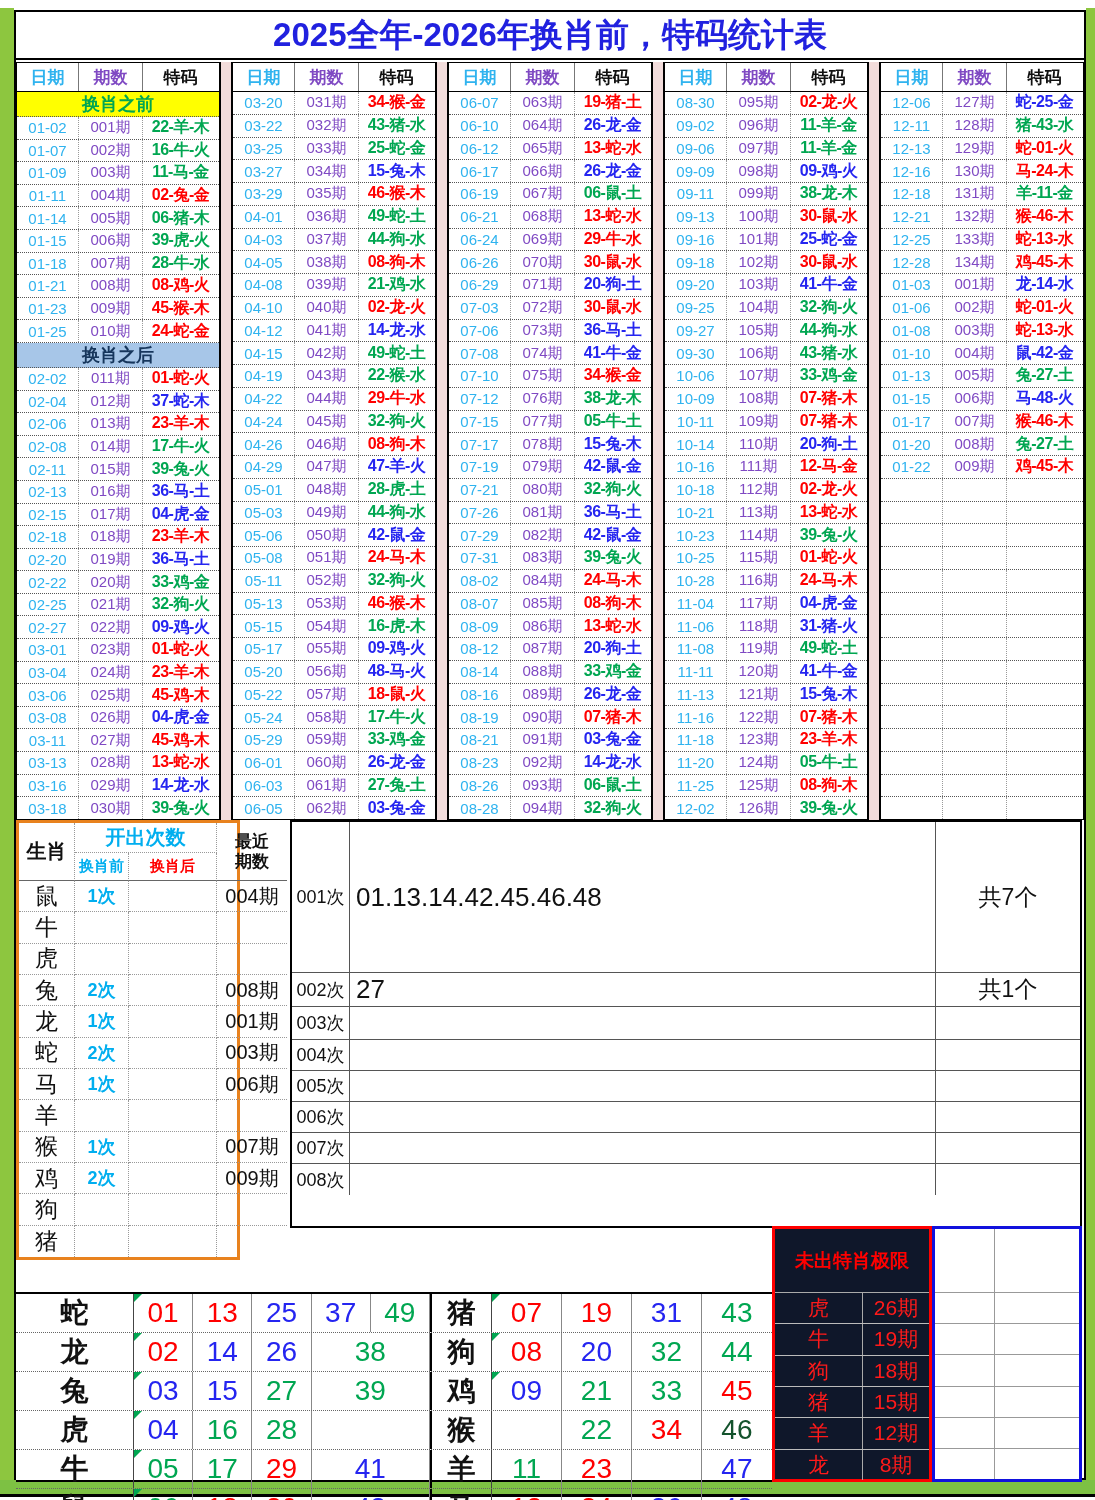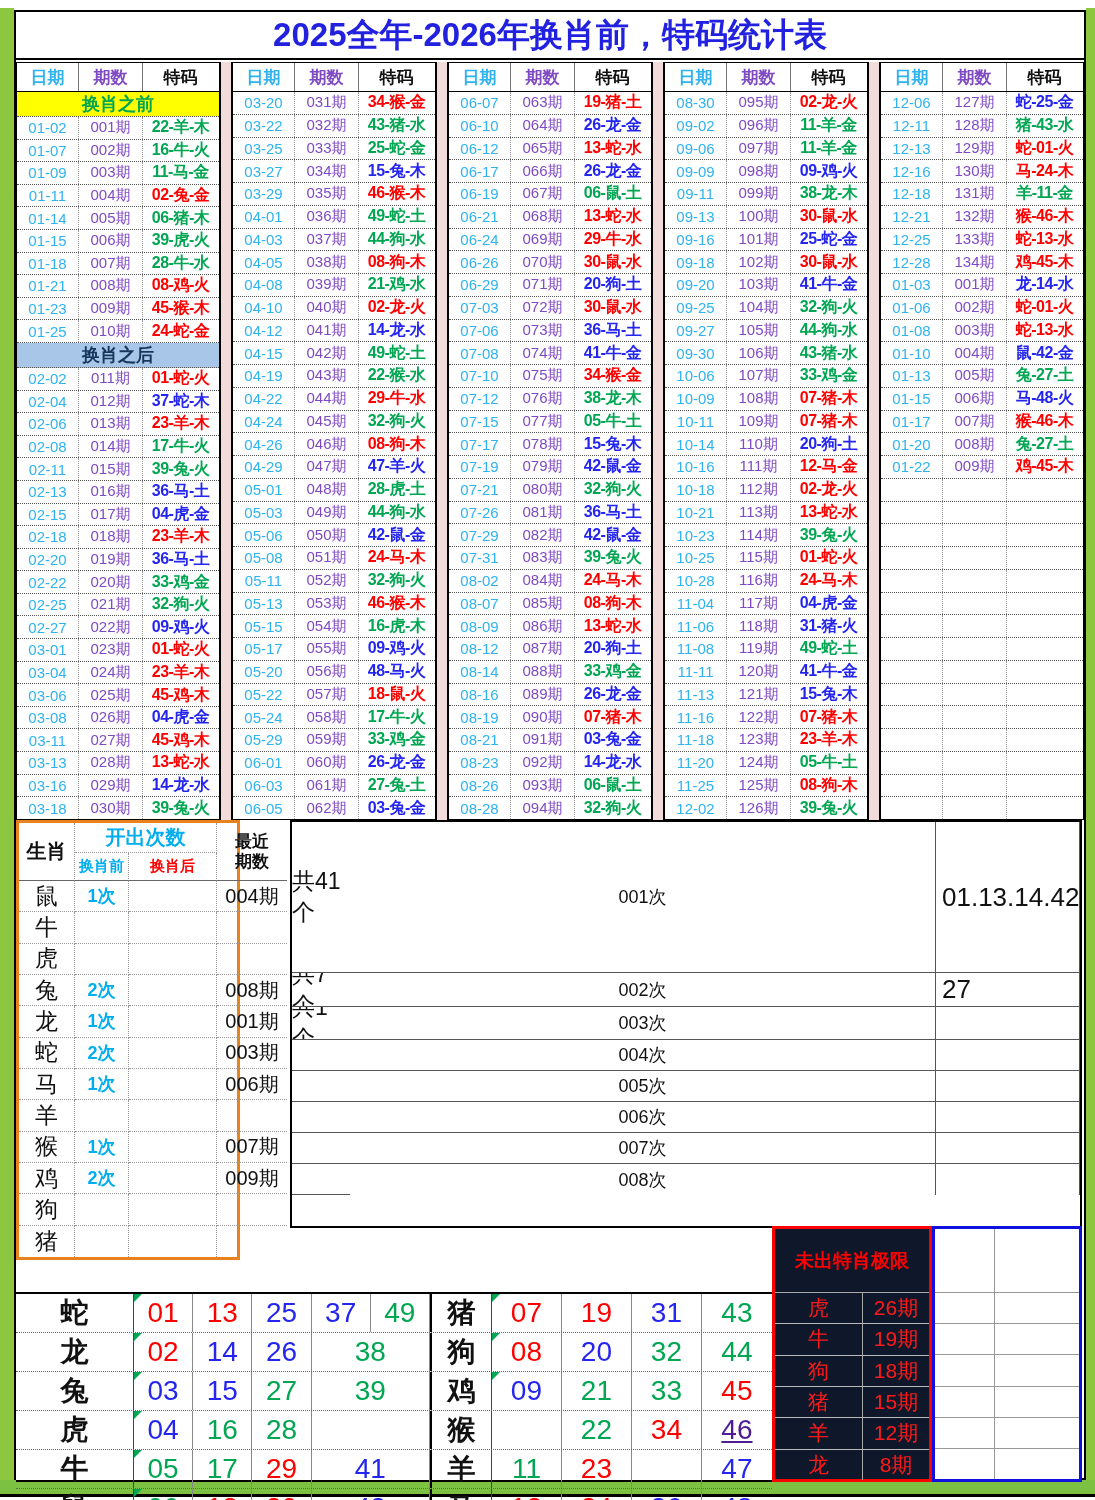--- a/index.html
+++ b/index.html
@@ -1009,21 +1009,20 @@
       <div class="sc bef"></div>
       <div class="sc"></div>
       <div class="sc rec no-r"></div>
       <div class="sc zo no-b">猪</div>
       <div class="sc bef no-b"></div>
       <div class="sc no-b"></div>
       <div class="sc rec no-r no-b"></div>
     </div>
 
   <div class="abs" id="freq">
-      <div class="fc ftotal last-c">共41个</div>
       <div class="fc flabel">001次</div>
       <div class="fc fnums">01.13.14.42.45.46.48</div>
       <div class="fc ftotal last-c">共7个</div>
       <div class="fc flabel">002次</div>
       <div class="fc fnums">27</div>
       <div class="fc ftotal last-c">共1个</div>
       <div class="fc flabel">003次</div>
       <div class="fc fnums"></div>
       <div class="fc ftotal last-c"></div>
       <div class="fc flabel">004次</div>
@@ -1085,21 +1084,21 @@
       <div class="map-row">
         <span class="mcell mzo">虎</span>
         <span class="mcell mnum mark" style="color: rgb(37, 37, 240);">04</span>
         <span class="mcell mnum" style="color: rgb(0, 166, 81);">16</span>
         <span class="mcell mnum" style="color: rgb(0, 166, 81);">28</span>
         <span class="mcell mnum" style="grid-column: span 2;"></span>
         <span class="mcell mzo mzo2">猴</span>
         <span class="mcell mnum"></span>
         <span class="mcell mnum" style="color: rgb(0, 166, 81);">22</span>
         <span class="mcell mnum" style="color: rgb(255, 0, 0);">34</span>
-        <span class="mcell mnum" style="color: #4c1d95; text-decoration: underline;">46</span>
+        <span class="mcell mnum" style="color: #14532d;">46</span>
       </div>
       <div class="map-row">
         <span class="mcell mzo">牛</span>
         <span class="mcell mnum mark" style="color: rgb(0, 166, 81);">05</span>
         <span class="mcell mnum" style="color: rgb(0, 166, 81);">17</span>
         <span class="mcell mnum" style="color: rgb(255, 0, 0);">29</span>
         <span class="mcell mnum" style="grid-column: span 2; color: rgb(37, 37, 240);">41</span>
         <span class="mcell mzo mzo2">羊</span>
         <span class="mcell mnum" style="color: rgb(0, 166, 81);">11</span>
         <span class="mcell mnum" style="color: rgb(255, 0, 0);">23</span>

